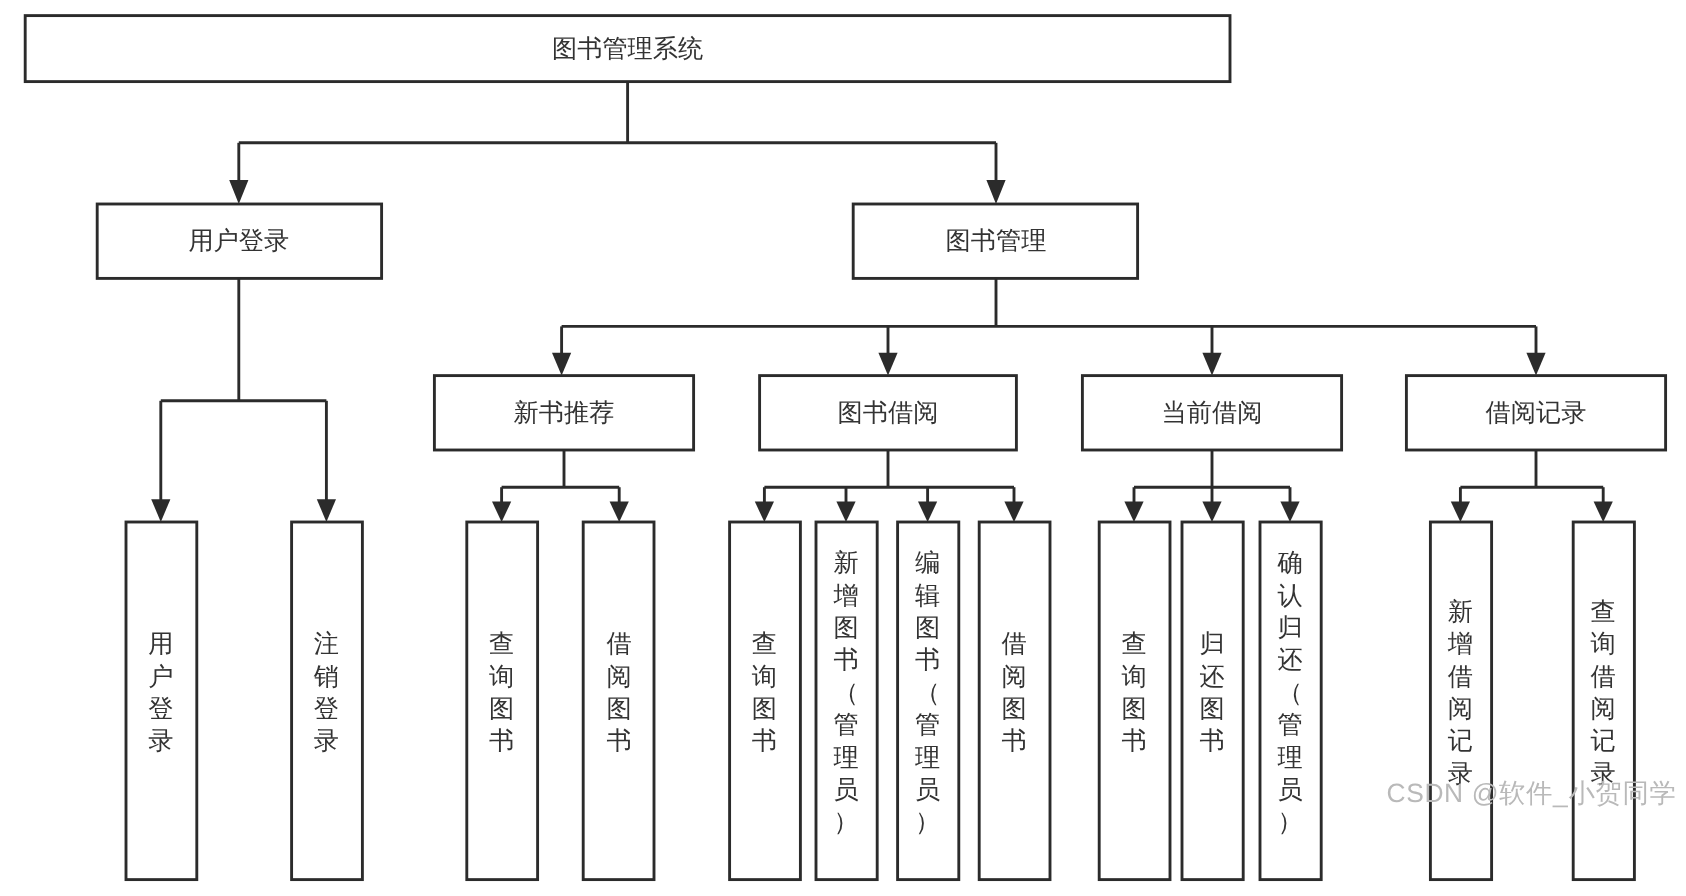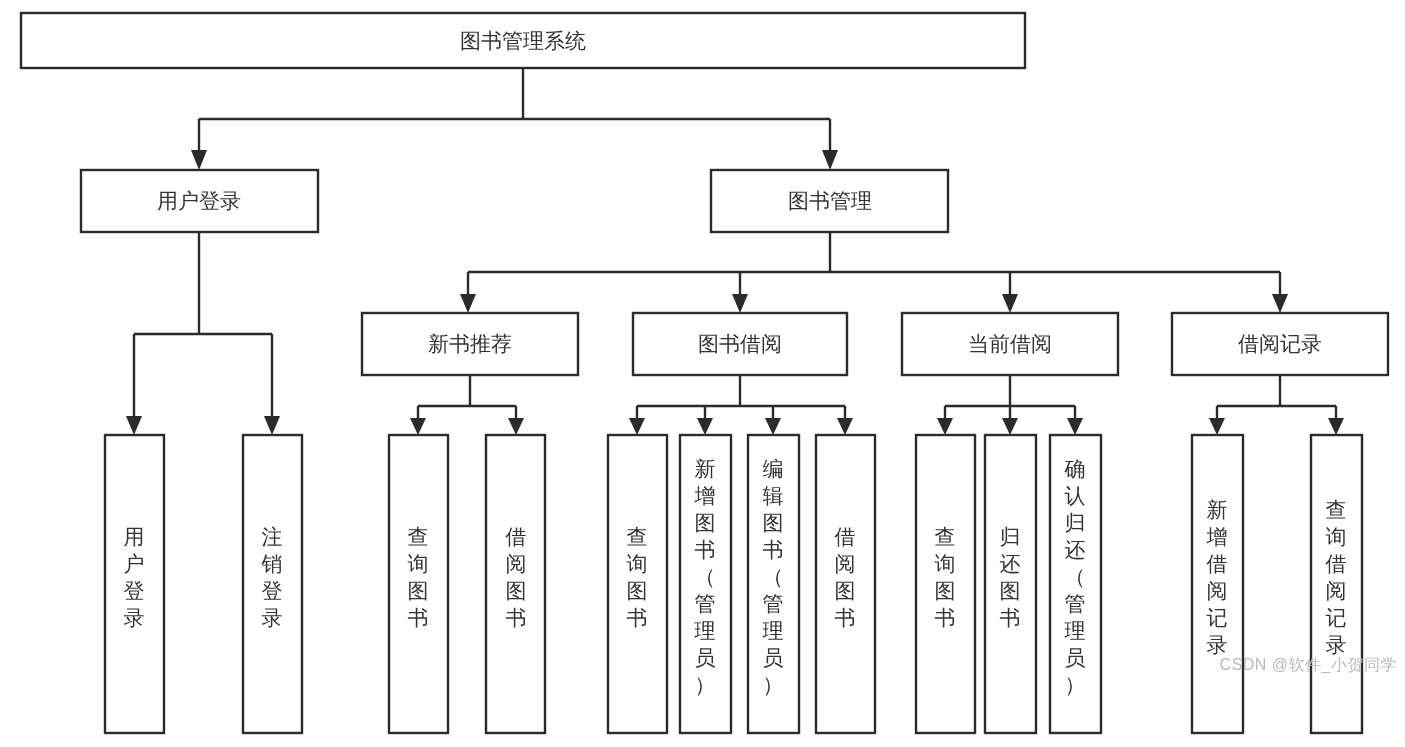--- a/index.html
+++ b/index.html
@@ -52,21 +52,21 @@
     font-family: "Liberation Sans", "DejaVu Sans", sans-serif;
     font-size: 21px;
     fill: #333333;
     text-anchor: middle;
   }
   .watermark {
     position: absolute;
     right: 8px;
     bottom: 4px;
     font-family: "Liberation Sans", "DejaVu Sans", sans-serif;
-    font-size: 16px;
+    font-size: 22px;
     color: #b9b9b9;
     white-space: nowrap;
     letter-spacing: 0.5px;
   }
 </style>
 </head>
 <body>
 
 <div id="diagram-root">
   <svg class="diagram" viewBox="0 0 1405 747" xmlns="http://www.w3.org/2000/svg">

